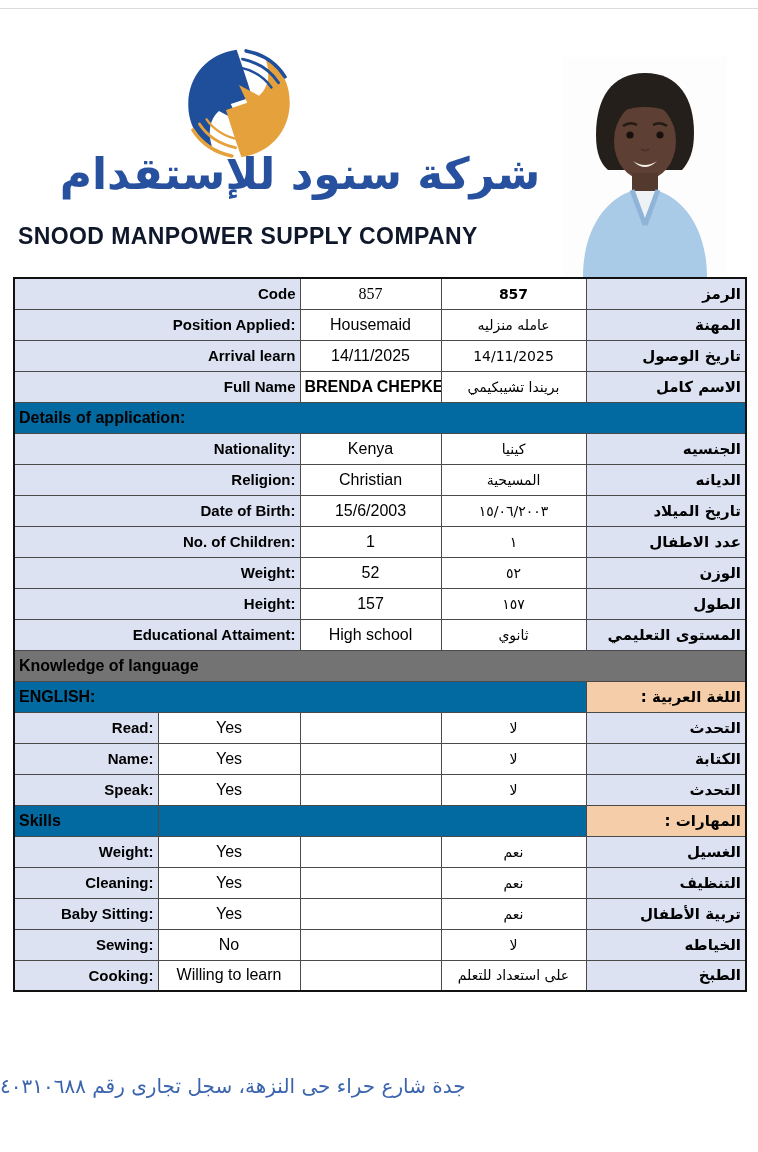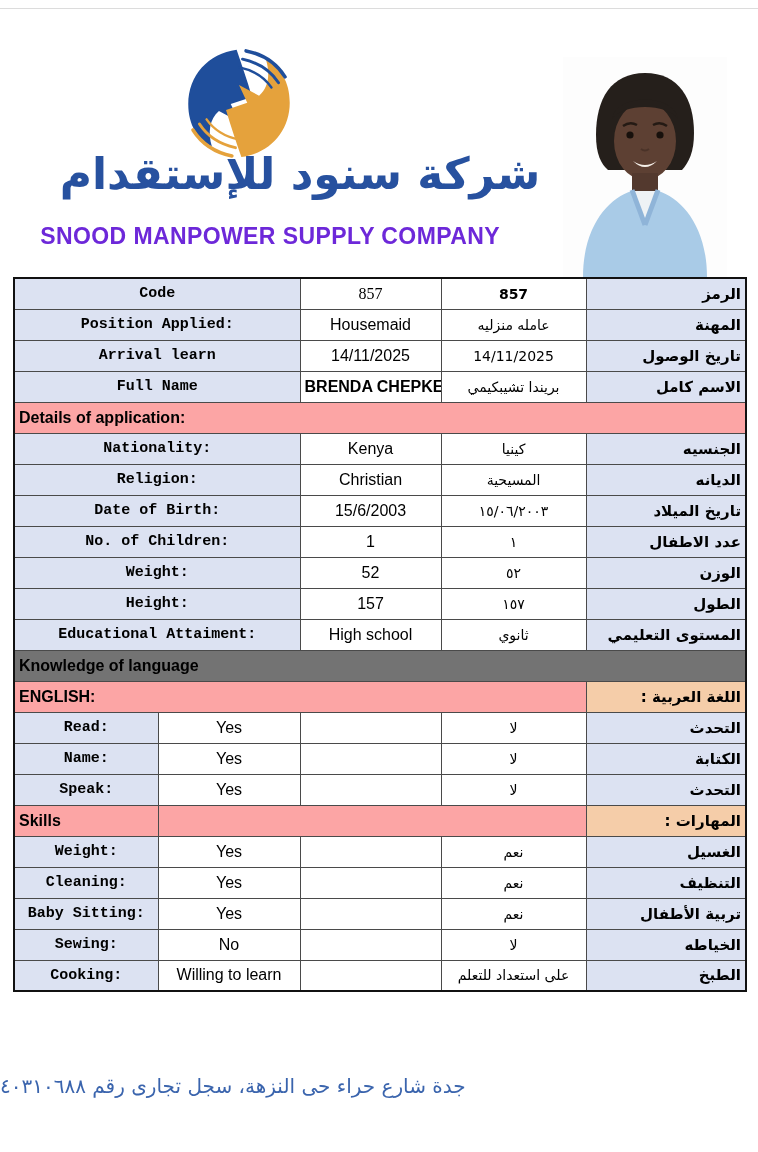--- a/index.html
+++ b/index.html
@@ -5,37 +5,37 @@
   html,body{margin:0;padding:0;}
   body{font-family:"Liberation Sans","DejaVu Sans",sans-serif;background:#ffffff;}
   .page{position:relative;width:758px;height:1152px;background:#ffffff;overflow:hidden;}
   .top-hairline{position:absolute;top:8px;left:0;width:758px;height:1px;background:#dcdcdc;}
 
   
   .logo-icon{position:absolute;left:180px;top:44px;width:118px;height:120px;}
   .title-ar{position:absolute;left:40px;top:140px;width:520px;text-align:center;
             font-size:44px;font-weight:bold;color:#27519f;direction:rtl;line-height:1.55;
             font-family:"DejaVu Sans",sans-serif;}
-  .title-en{position:absolute;left:18px;top:223px;width:482px;text-align:right;
-            font-size:23px;font-weight:bold;color:#6d28d9;letter-spacing:0.4px;white-space:nowrap;}
+  .title-en{position:absolute;left:18px;top:223px;width:482px;text-align:left;
+            font-size:23px;font-weight:bold;color:#0f172a;letter-spacing:0.4px;white-space:nowrap;}
   .photo{position:absolute;left:563px;top:57px;width:164px;height:220px;}
 
   
   table.cv{position:absolute;left:13px;top:277px;width:732px;border-collapse:collapse;
            table-layout:fixed;border:2px solid #111;}
   table.cv td{border:1px solid #4a4a4a;height:31px;box-sizing:border-box;padding:0 4px;
               overflow:hidden;white-space:nowrap;color:#000;}
-  td.lab{background:#dce2f2;font-weight:bold;font-size:15px;text-align:center;padding-left:8px;font-family:Liberation Mono, monospace;}
+  td.lab{background:#dce2f2;font-weight:bold;font-size:15px;text-align:right;padding-left:8px;}
   td.ven{background:#fff;text-align:center;font-size:16px;}
   td.mid{background:#fff;}
   td.var{background:#fff;text-align:center;font-size:14px;direction:rtl;
          font-family:"DejaVu Sans",sans-serif;}
   td.laa{background:#dce2f2;font-weight:bold;font-size:15px;text-align:right;padding-right:8px;
          direction:rtl;font-family:"DejaVu Sans",sans-serif;}
-  td.sec{background:#fca5a5;font-weight:bold;font-size:16px;text-align:left;padding-left:8px;}
+  td.sec{background:#0369a1;font-weight:bold;font-size:16px;text-align:left;padding-left:8px;}
   td.sec-dark{background:#737373;}
   td.sec-ar{background:#f5cda9;font-weight:bold;font-size:15px;text-align:right;padding-right:8px;
             direction:rtl;font-family:"DejaVu Sans",sans-serif;}
   .v-serif{font-family:"Liberation Serif","DejaVu Serif",serif;font-size:17px;}
   .v-bold{font-weight:bold;direction:ltr;font-size:15px;font-family:"Liberation Sans",sans-serif;}
   .v-ltr{direction:ltr;font-size:15px;font-family:"Liberation Sans",sans-serif;}
   .v-name{font-weight:bold;font-size:13px;}
   .v-small{font-size:12px;}
   .v-date{font-size:13px;}
 

